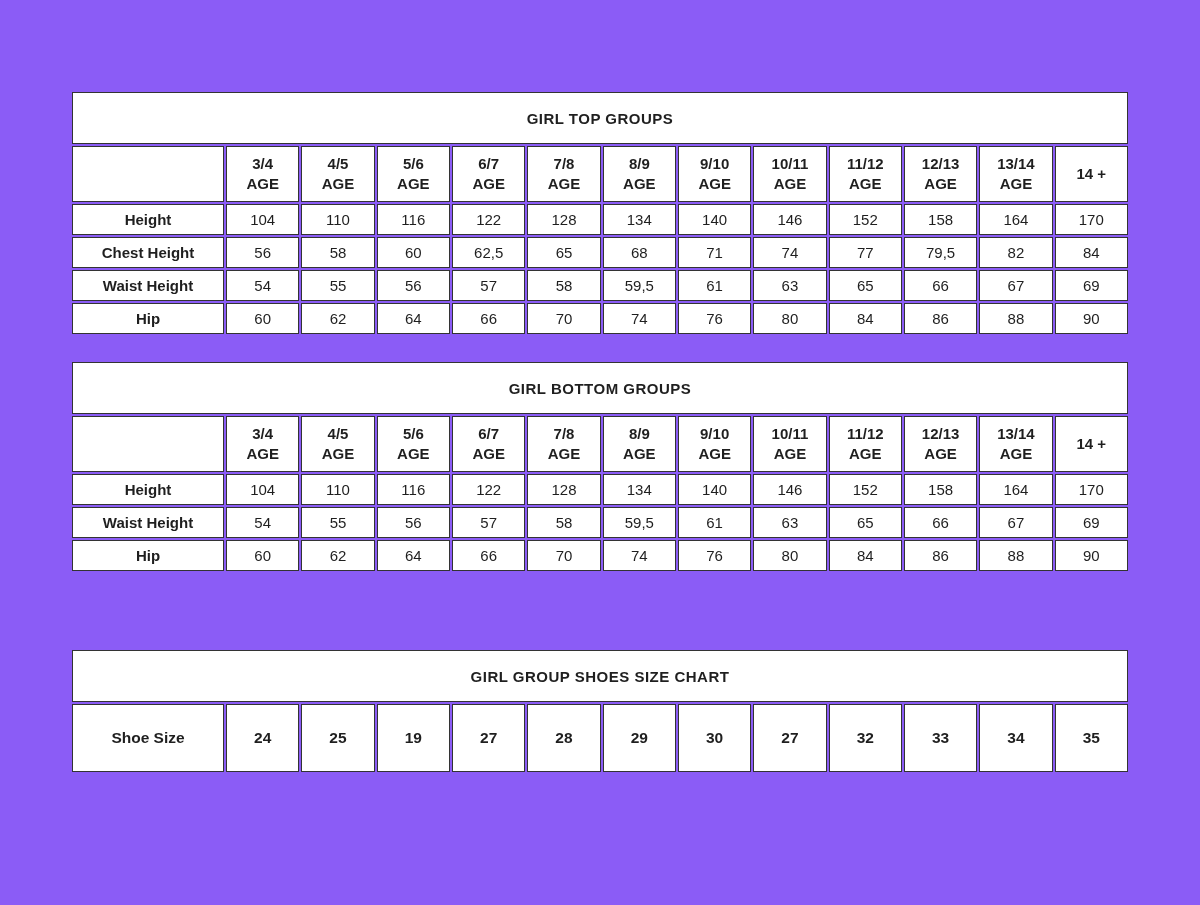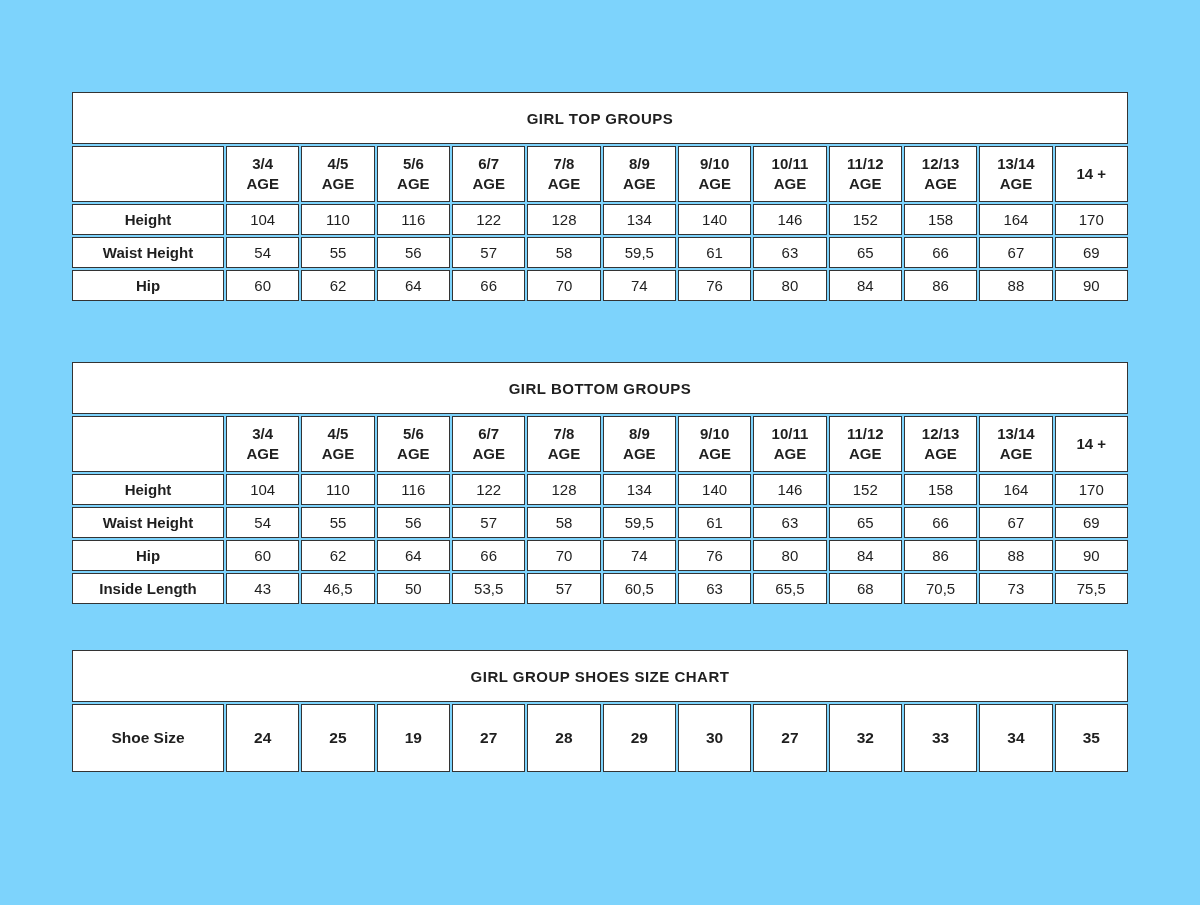--- a/index.html
+++ b/index.html
@@ -6,21 +6,21 @@
     margin: 0;
     padding: 0;
     background: #ffffff;
     font-family: "Liberation Sans", "DejaVu Sans", sans-serif;
     color: #1f1f1f;
   }
   .page {
     position: relative;
     width: 1200px;
     height: 905px;
-    background: #7dd3fc;
+    background: #8b5cf6;
     overflow: hidden;
   }
   .table-section {
     position: absolute;
     left: 70px;
     width: 1060px;
   }
   .table-section.t0 { top: 90px; }
   .table-section.t1 { top: 360px; }
   .table-section.t2 { top: 648px; }
@@ -128,20 +128,35 @@
             <td class="value-cell">128</td>
             <td class="value-cell">134</td>
             <td class="value-cell">140</td>
             <td class="value-cell">146</td>
             <td class="value-cell">152</td>
             <td class="value-cell">158</td>
             <td class="value-cell">164</td>
             <td class="value-cell">170</td>
           </tr>
           <tr class="data-row">
+            <td class="label-cell">Chest Height</td>
+            <td class="value-cell">56</td>
+            <td class="value-cell">58</td>
+            <td class="value-cell">60</td>
+            <td class="value-cell">62,5</td>
+            <td class="value-cell">65</td>
+            <td class="value-cell">68</td>
+            <td class="value-cell">71</td>
+            <td class="value-cell">74</td>
+            <td class="value-cell">77</td>
+            <td class="value-cell">79,5</td>
+            <td class="value-cell">82</td>
+            <td class="value-cell">84</td>
+          </tr>
+          <tr class="data-row">
             <td class="label-cell">Waist Height</td>
             <td class="value-cell">54</td>
             <td class="value-cell">55</td>
             <td class="value-cell">56</td>
             <td class="value-cell">57</td>
             <td class="value-cell">58</td>
             <td class="value-cell">59,5</td>
             <td class="value-cell">61</td>
             <td class="value-cell">63</td>
             <td class="value-cell">65</td>
@@ -254,35 +269,20 @@
             <td class="value-cell">64</td>
             <td class="value-cell">66</td>
             <td class="value-cell">70</td>
             <td class="value-cell">74</td>
             <td class="value-cell">76</td>
             <td class="value-cell">80</td>
             <td class="value-cell">84</td>
             <td class="value-cell">86</td>
             <td class="value-cell">88</td>
             <td class="value-cell">90</td>
-          </tr>
-          <tr class="data-row">
-            <td class="label-cell">Inside Length</td>
-            <td class="value-cell">43</td>
-            <td class="value-cell">46,5</td>
-            <td class="value-cell">50</td>
-            <td class="value-cell">53,5</td>
-            <td class="value-cell">57</td>
-            <td class="value-cell">60,5</td>
-            <td class="value-cell">63</td>
-            <td class="value-cell">65,5</td>
-            <td class="value-cell">68</td>
-            <td class="value-cell">70,5</td>
-            <td class="value-cell">73</td>
-            <td class="value-cell">75,5</td>
           </tr>
         </tbody>
     </table>
   </section>
 
   <section class="table-section t2">
     <table class="size-table">
       <colgroup>
         <col style="width:152px">
         <col>

